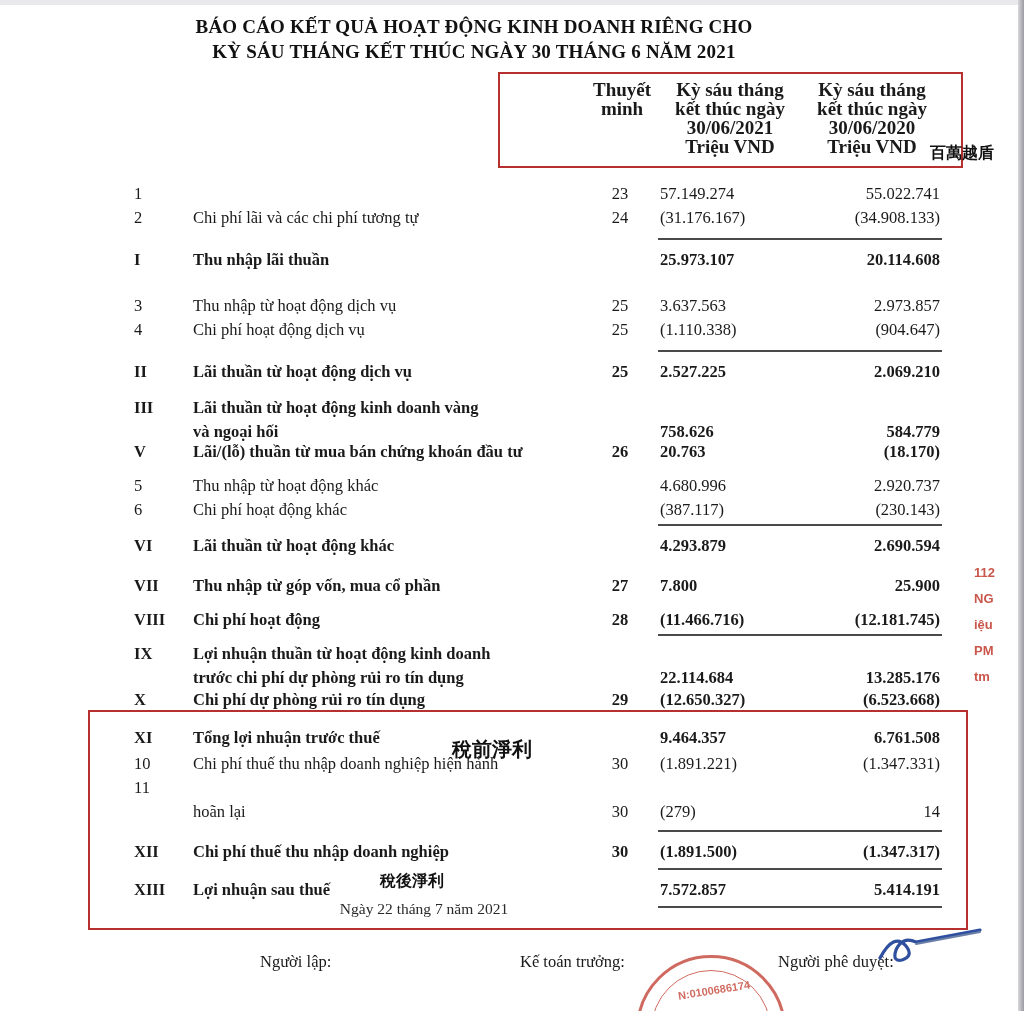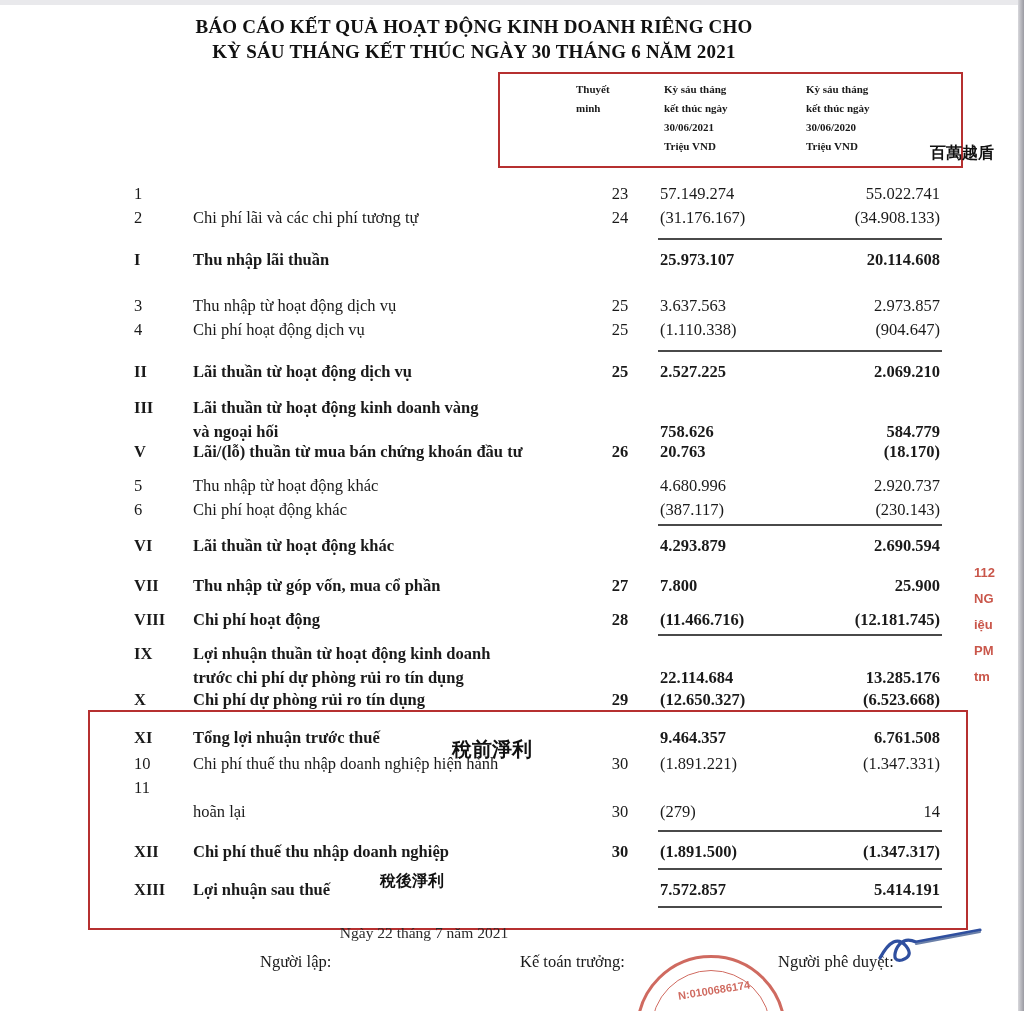--- a/index.html
+++ b/index.html
@@ -44,21 +44,22 @@
   }
   #red-box-header { left: 498px; top: 72px; width: 465px; height: 96px; }
   #red-box-footer { left: 88px; top: 710px; width: 880px; height: 220px; }
 
   
   .col-headers {
     position: absolute; top: 78px; left: 0; width: 1024px; height: 90px;
   }
   .ch {
     position: absolute;
-    font-weight: bold; font-size: 11px; line-height: 19px;
+    font-weight: bold; font-size: 19px; line-height: 19px;
+    text-align: center;
   }
   #ch-note  { left: 576px; top: 2px;  width: 92px; }
   #ch-cur   { left: 664px; top: 2px;  width: 132px; }
   #ch-prev  { left: 806px; top: 2px;  width: 132px; }
 
   .cn-annot {
     position: absolute;
     font-family: "DejaVu Sans", sans-serif;
     font-weight: bold;
     color: #111;
@@ -82,21 +83,21 @@
   .bold .cell, .cell.bold { font-weight: bold; }
 
   
   .rule {
     position: absolute; height: 2px; background: #4a4a4a;
   }
   .rule-wide { left: 658px; width: 284px; }
 
   
   .footer-date {
-    position: absolute; top: 924px; left: 0; width: 848px;
+    position: absolute; top: 900px; left: 0; width: 848px;
     text-align: center; font-size: 15.5px; color: #2a2a2a;
   }
   .sig-label {
     position: absolute; font-size: 16.5px; top: 952px; color: #1a1a1a; margin-left: 38px;
   }
   #sig-prep  { left: 222px; }
   #sig-chief { left: 482px; }
   #sig-appr  { left: 740px; }
 
   

